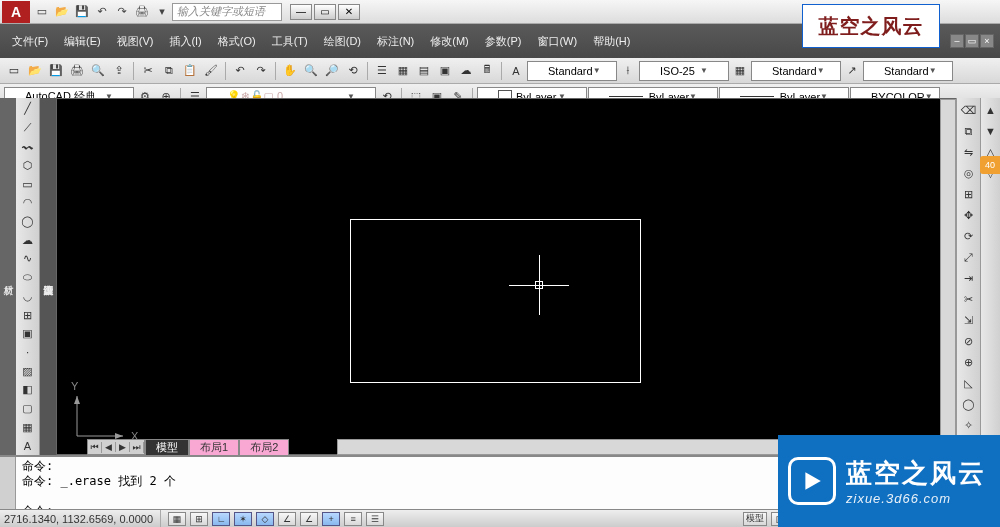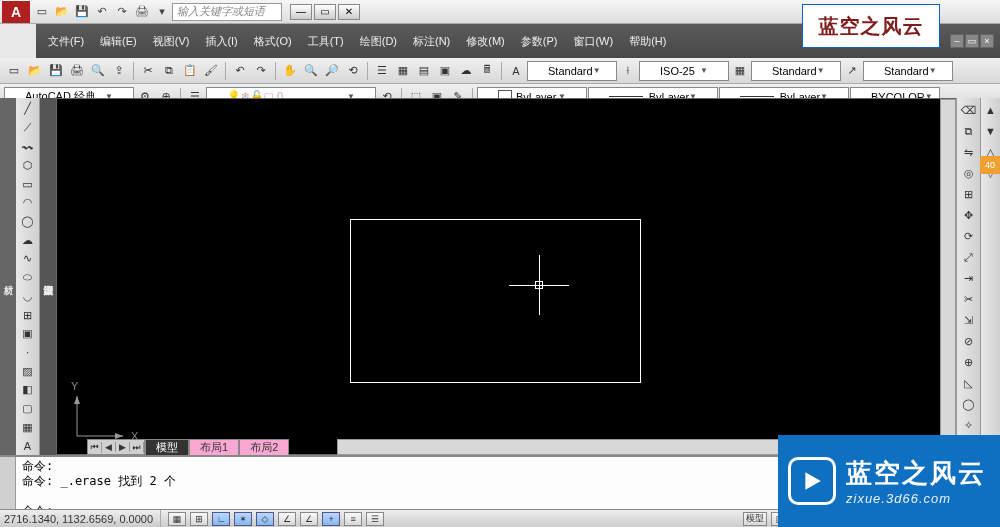--- a/index.html
+++ b/index.html
@@ -8,21 +8,21 @@
 
 .titlebar { height: 24px; background: linear-gradient(#f6f6f6,#ddd); display: flex; align-items: center; border-bottom: 1px solid #aaa; }
 .app-logo { width: 28px; height: 22px; background: #b02020; color: #fff; display: flex; align-items: center; justify-content: center; font-weight: bold; font-size: 14px; margin: 0 2px; }
 .qa-btn { width: 18px; height: 18px; margin: 0 1px; display: flex; align-items: center; justify-content: center; color: #444; border: 1px solid transparent; border-radius: 2px; }
 .title-center { flex: 1; text-align: center; color: #333; }
 .search-box { width: 110px; height: 18px; border: 1px solid #999; background: #fff; padding: 0 4px; color: #888; margin-right: 8px; font-style: italic; }
 .win-btns { display: flex; gap: 2px; margin-right: 4px; }
 .win-btn { width: 22px; height: 16px; border: 1px solid #888; background: linear-gradient(#fff,#ccc); display: flex; align-items: center; justify-content: center; font-size: 10px; }
 
 
-.menubar { height: 20px; background: linear-gradient(#5a5a5a,#484848); display: flex; align-items: center; padding: 17px 4px; margin-left: 36px; }
+.menubar { height: 20px; background: linear-gradient(#5a5a5a,#484848); display: flex; align-items: center; padding: 17px 4px; }
 .menu-item { color: #eee; padding: 2px 8px; cursor: default; }
 .doc-win-btns { margin-left: auto; display: flex; gap: 1px; margin-right: 2px; }
 .doc-win-btn { width: 14px; height: 14px; background: #888; color: #fff; display: flex; align-items: center; justify-content: center; font-size: 9px; border: 1px solid #666; }
 
 
 .tb-row { height: 26px; background: linear-gradient(#f0f0f0,#d8d8d8); border-bottom: 1px solid #aaa; display: flex; align-items: center; padding: 0 4px; gap: 1px; }
 .tb-btn { width: 20px; height: 20px; border: 1px solid transparent; display: flex; align-items: center; justify-content: center; color: #333; }
 .tb-sep { width: 1px; height: 18px; background: #aaa; margin: 0 3px; }
 .tb-combo { height: 20px; border: 1px solid #888; background: #fff; display: flex; align-items: center; padding: 0 20px; }
 .tb-combo .arrow { margin-left: auto; font-size: 8px; color: #555; }

